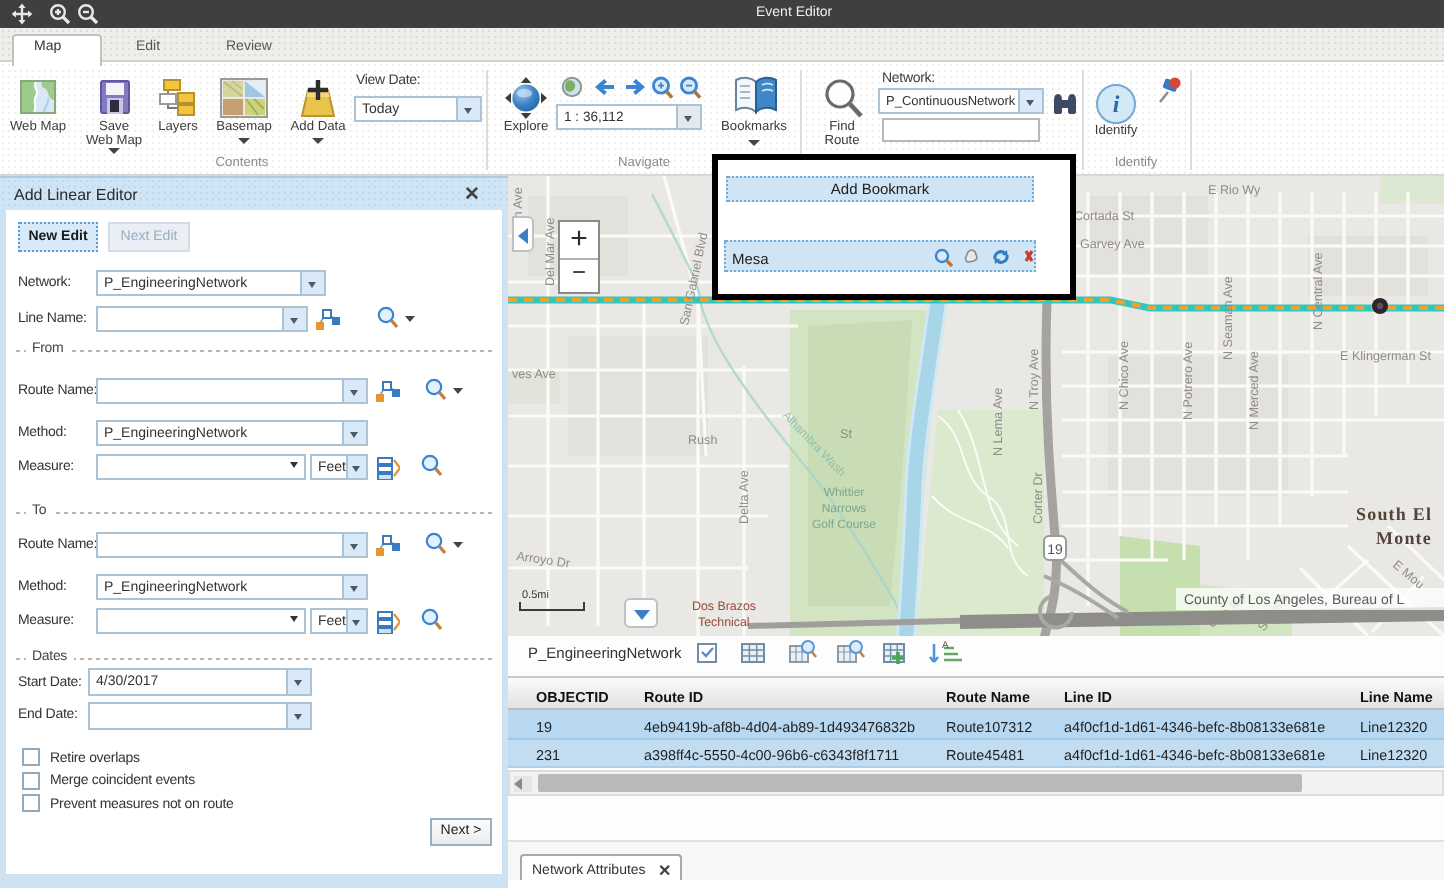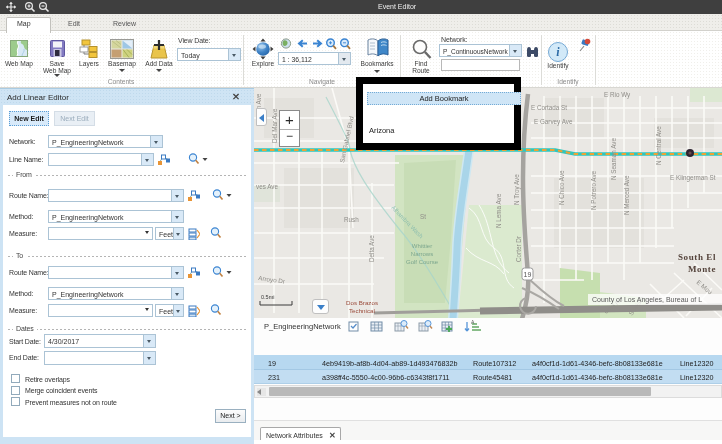--- a/index.html
+++ b/index.html
@@ -428,23 +428,36 @@
   <div class="a" style="left:11px;top:286px;width:9px;height:9px;background:#fff;border:1px solid #92aabb;box-sizing:border-box"></div>
   <div class="lbl" style="left:25px;top:288px">Retire overlaps</div>
   <div class="a" style="left:11px;top:298px;width:9px;height:9px;background:#fff;border:1px solid #92aabb;box-sizing:border-box"></div>
   <div class="lbl" style="left:25px;top:299px">Merge coincident events</div>
   <div class="a" style="left:11px;top:309px;width:9px;height:9px;background:#fff;border:1px solid #92aabb;box-sizing:border-box"></div>
   <div class="lbl" style="left:25px;top:311px">Prevent measures not on route</div>
 
   <div class="a" style="left:215px;top:321px;width:31px;height:14px;background:linear-gradient(#fcfcfc,#e9ecef);border:1px solid #9ab0c0;box-sizing:border-box;text-align:center;line-height:12px;color:#222">Next &gt;</div>
 </div>
 
-<div class="a" style="left:356px;top:77px;width:165px;height:73px;background:#fff;border:7px solid #000000;box-sizing:border-box;z-index:10">
+<div class="a" style="left:356px;top:77px;width:182px;height:73px;background:#fff;border:3px solid #000000;box-sizing:border-box;z-index:10">
   <div class="a" style="left:4px;top:8px;width:154px;height:13px;background:#cfe5f6;border:1px dotted #74abd6;box-sizing:border-box;text-align:center;line-height:11px;color:#222;font-size:7.5px">Add Bookmark</div>
   <div class="a" style="left:6px;top:42px;font-size:7.5px;color:#222">Arizona</div>
+  <div class="a" style="left:3px;top:40px;width:156px;height:16px;background:#cfe5f6;border:1px dotted #74abd6;box-sizing:border-box">
+    <div class="a" style="left:3px;top:4px;font-size:7.5px;color:#222">Mesa</div>
+    <svg class="a" style="left:104px;top:3px" width="50" height="10" viewBox="0 0 50 10">
+      <circle cx="4" cy="4" r="3" fill="#d8eafa" stroke="#3a84d2" stroke-width="1.2"></circle>
+      <path d="M6.2 6.2 L9 9" stroke="#b5753a" stroke-width="1.6"></path>
+      <path d="M17 2 q2 -2 3.5 0 l0.8 2 q0.5 2 -1.5 2.5 l-2.5 0.5 q-1.5 0 -1.5 -2 z" fill="#e8e8e8" stroke="#8a8a8a" stroke-width="0.8"></path>
+      <path d="M30.5 5.5 a3 3 0 0 1 5 -2.8" stroke="#2f7cc0" stroke-width="1.5" fill="none"></path>
+      <path d="M36.5 1 l0.3 2.8 -2.8 -0.3 z" fill="#2f7cc0"></path>
+      <path d="M36.5 3.5 a3 3 0 0 1 -5 2.8" stroke="#2f7cc0" stroke-width="1.5" fill="none"></path>
+      <path d="M30.5 8 l-0.3 -2.8 2.8 0.3 z" fill="#2f7cc0"></path>
+      <path d="M46 1.5 l3 5 M49 1.5 l-3 5" stroke="#cc3a2a" stroke-width="1.6"></path>
+    </svg>
+  </div>
 </div>
 
 <div class="a" style="left:254px;top:318px;width:468px;height:126px;background:#fdfdfd" id="btm">
 
   <div class="a" style="left:10px;top:4px;font-size:7.5px;color:#333">P_EngineeringNetwork</div>
   <svg class="a" style="left:94px;top:2px" width="220" height="13" viewBox="0 0 220 13" opacity="0.85">
     <rect x="1" y="2" width="9" height="9" fill="#fff" stroke="#5a7a9a"></rect>
       <path d="M3 6 l2 2 3.5-4" stroke="#3a7ac2" fill="none" stroke-width="1.2"></path>
     <g transform="translate(23,0)">
         <rect x="0" y="2" width="11" height="9" fill="#e8eef4" stroke="#5a7a9a"></rect>
@@ -467,20 +480,27 @@
         <path d="M0 5 h10 M0 8 h10 M3.3 2 v9 M6.6 2 v9" stroke="#5a7a9a" stroke-width="0.7"></path>
         <path d="M7 6 v6 M4 9 h6" stroke="#2a9a3a" stroke-width="1.8"></path>
       </g>
     <g transform="translate(117,0)">
         <path d="M2 2 v9 M2 11 l-2 -2.5 M2 11 l2 -2.5" stroke="#3a84d2" stroke-width="1.3" fill="none"></path>
         <path d="M7 4 h5 M7 7 h7 M7 10 h9" stroke="#4a9a4a" stroke-width="1.3"></path>
         <text x="6" y="4" font-size="5" fill="#333">A</text>
       </g>
   </svg>
 
+  <div class="a" style="left:0;top:20px;width:468px;height:17px;background:linear-gradient(#fafafa,#e2e2e2);border-top:1px solid #c8c8c8;border-bottom:1px solid #bcbcbc;box-sizing:border-box">
+    <div class="a" style="left:14px;top:5px;font-weight:bold;font-size:7.2px;color:#111">OBJECTID</div>
+    <div class="a" style="left:68px;top:5px;font-weight:bold;font-size:7.2px;color:#111">Route ID</div>
+    <div class="a" style="left:219px;top:5px;font-weight:bold;font-size:7.2px;color:#111">Route Name</div>
+    <div class="a" style="left:278px;top:5px;font-weight:bold;font-size:7.2px;color:#111">Line ID</div>
+    <div class="a" style="left:426px;top:5px;font-weight:bold;font-size:7.2px;color:#111">Line Name</div>
+  </div>
 
   <div class="a" style="left:0;top:37px;width:468px;height:15px;background:#b7d8f0;border-bottom:1px solid #a3c8e4;box-sizing:border-box">
     <div class="a" style="left:14px;top:4px;font-size:7.2px;color:#222">19</div>
     <div class="a" style="left:68px;top:4px;font-size:7.2px;color:#222">4eb9419b-af8b-4d04-ab89-1d493476832b</div>
     <div class="a" style="left:219px;top:4px;font-size:7.2px;color:#222">Route107312</div>
     <div class="a" style="left:278px;top:4px;font-size:7.2px;color:#222">a4f0cf1d-1d61-4346-befc-8b08133e681e</div>
     <div class="a" style="left:426px;top:4px;font-size:7.2px;color:#222">Line12320</div>
   </div>
   <div class="a" style="left:0;top:52px;width:468px;height:14px;background:#c2ddf2;border-bottom:1px solid #aecfe8;box-sizing:border-box">
     <div class="a" style="left:14px;top:3px;font-size:7.2px;color:#222">231</div>

